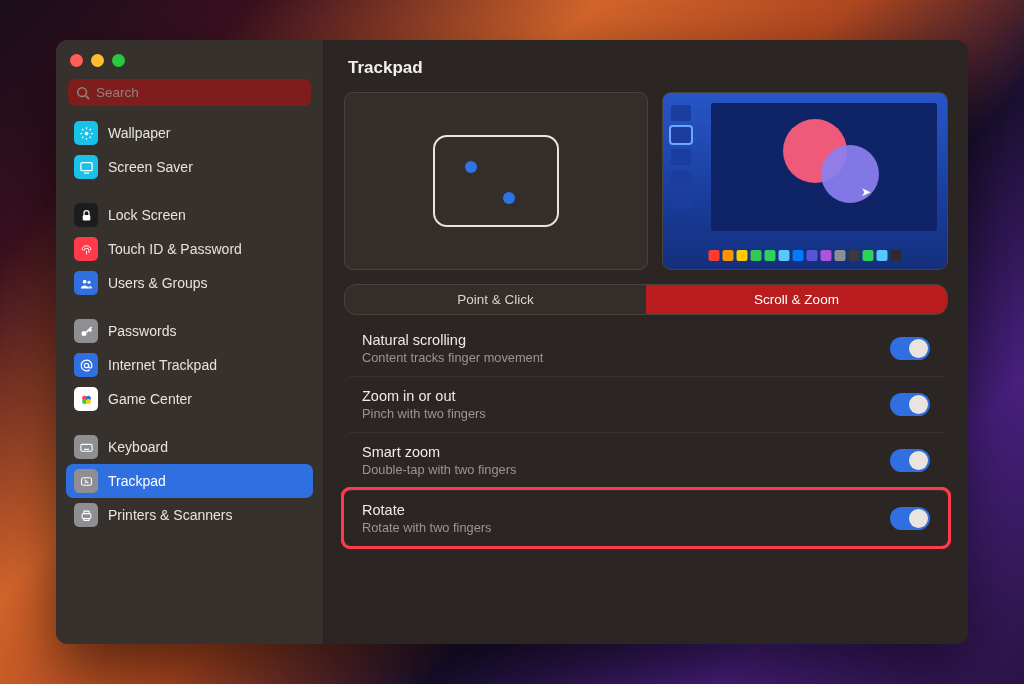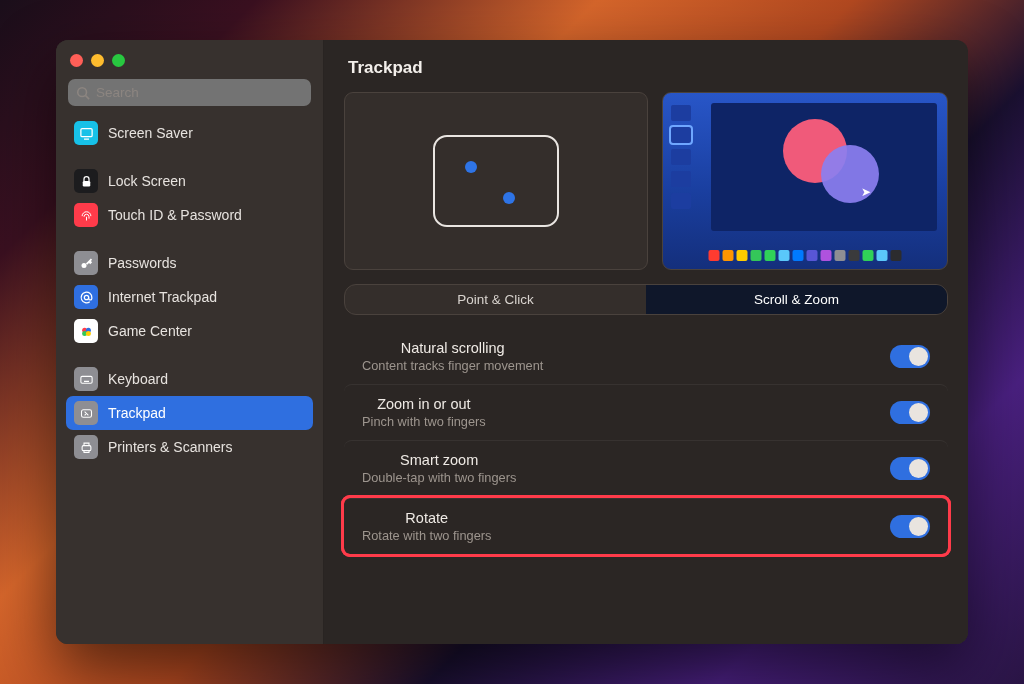--- a/index.html
+++ b/index.html
@@ -23,21 +23,21 @@
     background: #37312e;
     display:flex; flex-direction:column;
     border-right:1px solid rgba(0,0,0,.25);
   }
   .traffic { display:flex; gap:8px; padding:14px 14px 8px; }
   .tl { width:13px; height:13px; border-radius:50%; }
   .tl.red{background:#ff5f57}.tl.yel{background:#febc2e}.tl.grn{background:#28c840}
   .searchwrap{ padding:4px 12px 10px; }
   .search {
     display:flex; align-items:center; gap:6px;
-    background:#737373; border-radius:7px; padding:6px 8px;
+    background:#7f1d1d; border-radius:7px; padding:6px 8px;
     color:#8c8580;
   }
   .search input{
     background:none;border:none;outline:none;color:#d7d2ce;font-size:13.5px;flex:1;
   }
   .search input::placeholder{color:#8c8580}
   .navlist{ flex:1; overflow:hidden; padding:0 10px; }
   .group-gap{height:14px}
   .item{
     display:flex; align-items:center; gap:10px;
@@ -74,26 +74,26 @@
   .demo .thumbs{position:absolute;left:8px;top:12px;display:flex;flex-direction:column;gap:6px}
   .demo .thumbs span{width:20px;height:16px;background:#1c3da0;border-radius:2px;display:block}
   .demo .thumbs span.sel{outline:2px solid #6fa7ff}
   .demo .canvas{position:absolute;left:48px;top:10px;right:10px;height:128px;background:#0e2466;border-radius:3px}
   .demo .ball1{position:absolute;width:64px;height:64px;border-radius:50%;background:#f05a7a;left:120px;top:26px}
   .demo .ball2{position:absolute;width:58px;height:58px;border-radius:50%;background:#8b7ff0;left:158px;top:52px;opacity:.92}
   .demo .cursor{position:absolute;left:198px;top:92px;color:#fff;font-size:12px}
   .demo .dock{position:absolute;bottom:8px;left:50%;transform:translateX(-50%);display:flex;gap:3px}
   .demo .dock span{width:11px;height:11px;border-radius:2px}
   .tabs{
-    margin:0 20px 8px; display:flex; background:#342e2b;border:1px solid #4a423d;
+    margin:0 20px 0; display:flex; background:#342e2b;border:1px solid #4a423d;
     border-radius:12px; overflow:hidden;
   }
   .tab{ flex:1; text-align:center; padding:7px 4px; color:#d8d3ce; font-size:13.5px; cursor:pointer }
-  .tab.active{ background:#0f172a; color:#fff; }
-  .options{ padding:6px 4px 0 4px;text-align:center; }
+  .tab.active{ background:#b91c1c; color:#fff; }
+  .options{ padding:6px 4px 0 4px; }
   .opt{
     display:flex; align-items:center; justify-content:space-between;
     padding:11px 18px; margin:0 16px; border-radius:8px;
   }
   .opt + .opt { border-top:1px solid rgba(255,255,255,.06);gap:16px; }
   .opt .txt .t{ color:#efeae5; font-size:14.5px; }
   .opt .txt .s{ color:#9d958e; font-size:12.8px; margin-top:2px }
   .switch{
     width:40px;height:23px;border-radius:23px;background:#2f6fe0;position:relative;flex:none;cursor:pointer;
   }
@@ -119,20 +119,29 @@
         <svg viewBox="0 0 16 16" width="14" height="14" fill="none" stroke="#8c8580" stroke-width="1.8">
             <circle cx="7" cy="7" r="5"></circle>
             <line x1="11" y1="11" x2="15" y2="15"></line>
           </svg>
         <input placeholder="Search" style="">
       </div>
     </div>
     <div class="navlist" id="navlist">
         <div class="item">
           <span class="ic" style="background: rgb(23, 193, 232);">
+            <svg viewBox="0 0 24 24" fill="#fff">
+              <circle cx="12" cy="12" r="3"></circle>
+              <path d="M12 2v3M12 19v3M2 12h3M19 12h3M4.9 4.9l2.1 2.1M17 17l2.1 2.1M4.9 19.1L7 17M17 7l2.1-2.1" stroke="#fff" stroke-width="2" fill="none"></path>
+            </svg>
+          </span>
+          <span>Wallpaper</span>
+        </div>
+        <div class="item">
+          <span class="ic" style="background: rgb(23, 193, 232);">
             <svg viewBox="0 0 24 24" fill="none" stroke="#fff" stroke-width="2">
               <rect x="3" y="4" width="18" height="13" rx="2"></rect>
               <path d="M8 21h8"></path>
             </svg>
           </span>
           <span>Screen Saver</span>
         </div>
         <div class="group-gap"></div>
         <div class="item">
           <span class="ic" style="background: rgb(28, 28, 30);">
@@ -145,20 +154,31 @@
         </div>
         <div class="item">
           <span class="ic" style="background: rgb(255, 59, 74);">
             <svg viewBox="0 0 24 24" fill="none" stroke="#fff" stroke-width="1.6">
               <path d="M8 14a4 4 0 018 0v3"></path>
               <path d="M5 13a7 7 0 0114 0"></path>
               <path d="M12 14v6"></path>
             </svg>
           </span>
           <span>Touch ID &amp; Password</span>
+        </div>
+        <div class="item">
+          <span class="ic" style="background: rgb(47, 111, 224);">
+            <svg viewBox="0 0 24 24" fill="#fff">
+              <circle cx="9" cy="9" r="3"></circle>
+              <circle cx="16" cy="10" r="2.5"></circle>
+              <path d="M3 20c0-3 3-5 6-5s6 2 6 5"></path>
+              <path d="M14 20c0-2.2 2-4 4-4s3 1.3 3 4" opacity=".8"></path>
+            </svg>
+          </span>
+          <span>Users &amp; Groups</span>
         </div>
         <div class="group-gap"></div>
         <div class="item">
           <span class="ic" style="background: rgb(142, 142, 147);">
             <svg viewBox="0 0 24 24" fill="#fff">
               <circle cx="8" cy="15" r="4"></circle>
               <path d="M11 12l8-8 2 2-2 2 2 2-3 3-2-2-3 3" fill="#fff"></path>
             </svg>
           </span>
           <span>Passwords</span>

